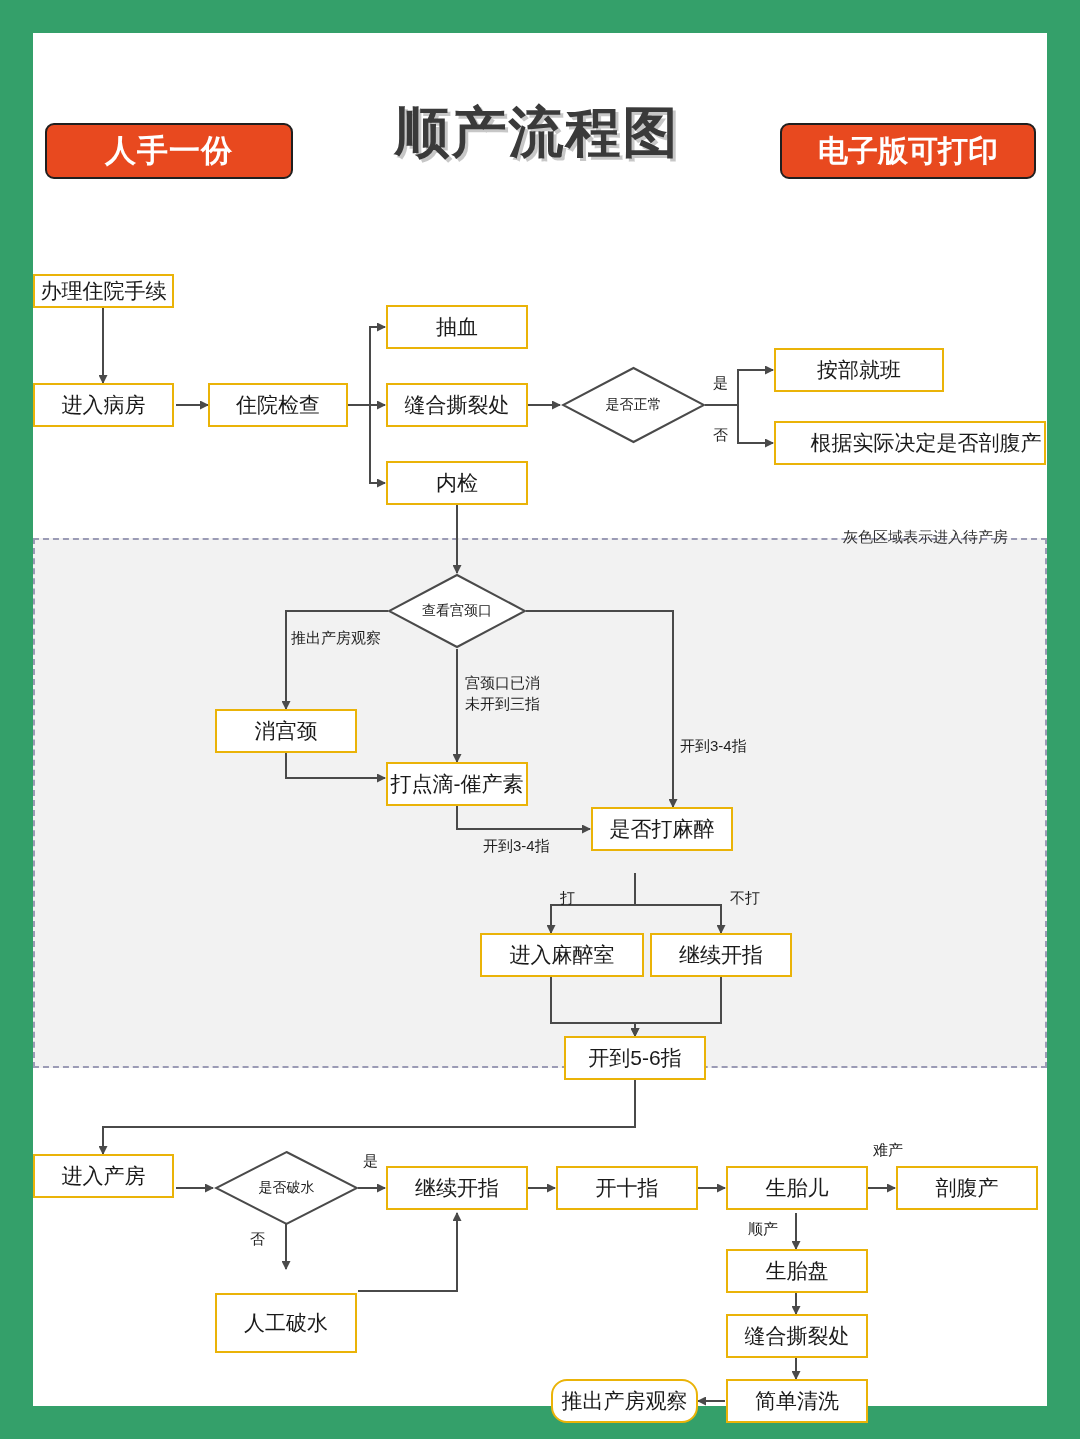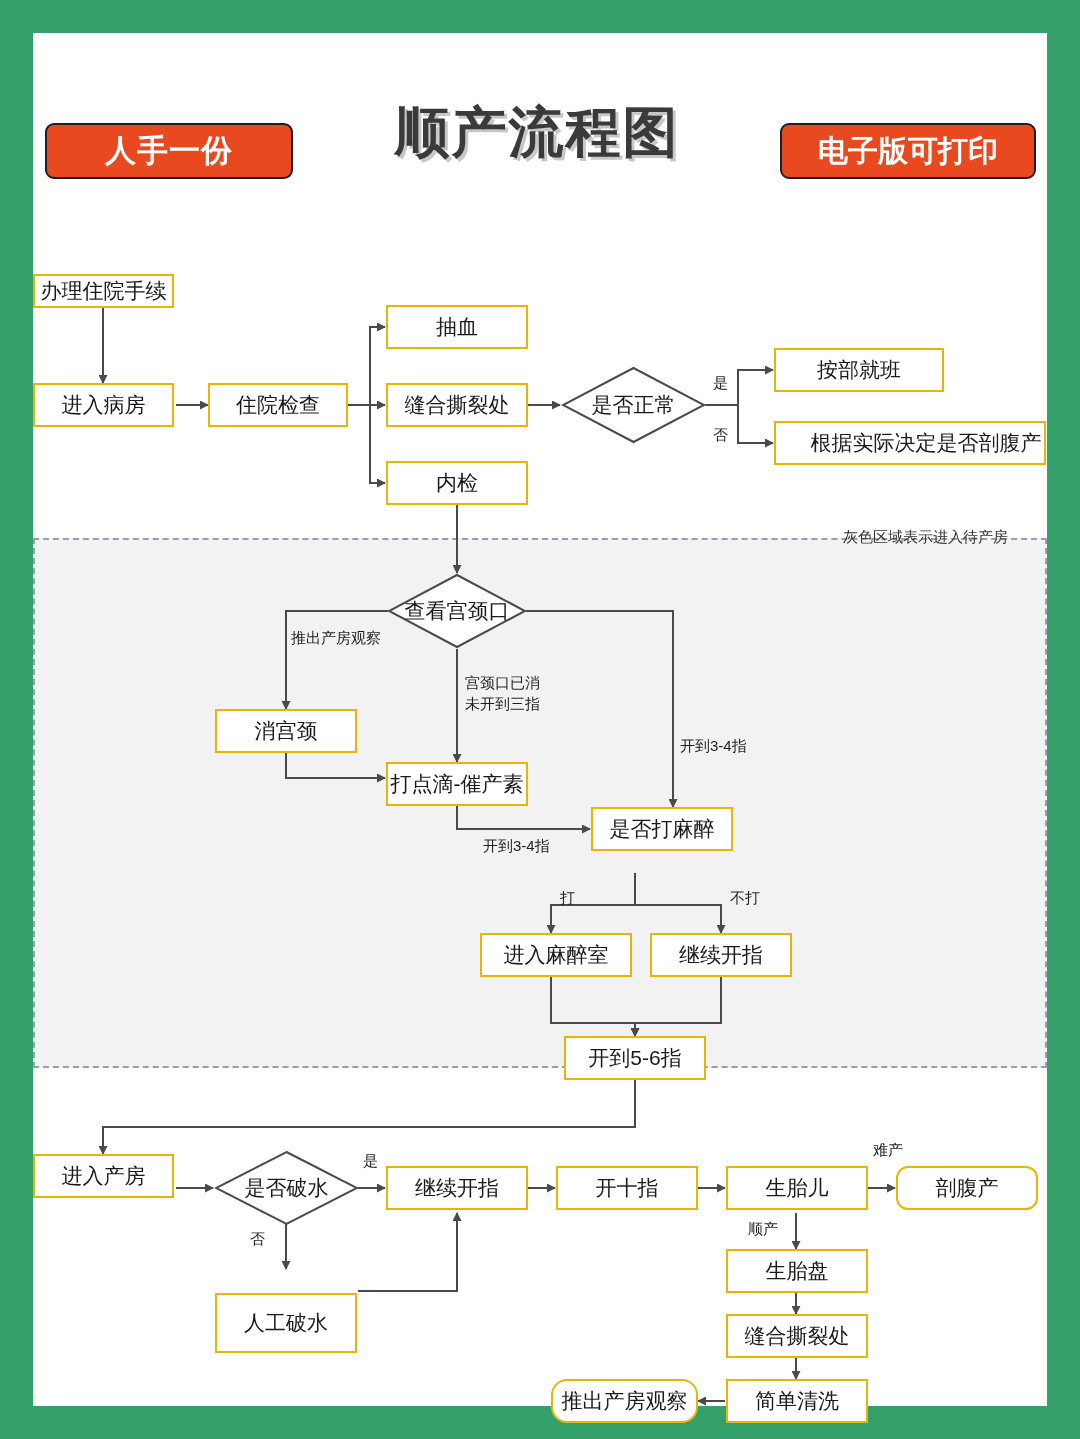--- a/index.html
+++ b/index.html
@@ -121,21 +121,21 @@
     left: 0; top: 0;
     width: 100%; height: 100%;
   }
   .dec .dec-label {
     position: absolute;
     left: 0; top: 0;
     width: 100%; height: 100%;
     display: flex;
     align-items: center;
     justify-content: center;
-    font-size: 21px;
+    font-size: 14px;
     color: #1a1a1a;
     white-space: nowrap;
     text-align: right;
   }
 
   .edgelabel {
     position: absolute;
     font-size: 15px;
     color: #1f1f1f;
     white-space: nowrap;
@@ -267,21 +267,21 @@
         </svg>
         <div class="dec-label">查看宫颈口</div>
       </div>
 
       <div class="node" style="left:182px; top:676px; width:142px; height:44px;">消宫颈</div>
 
       <div class="node" style="left:353px; top:729px; width:142px; height:44px;">打点滴-催产素</div>
 
       <div class="node" style="left:558px; top:774px; width:142px; height:44px;">是否打麻醉</div>
 
-      <div class="node" style="left:447px; top:900px; width:152px; height:44px;">进入麻醉室</div>
+      <div class="node" style="left:447px; top:900px; width:164px; height:44px;">进入麻醉室</div>
 
       <div class="node" style="left:617px; top:900px; width:142px; height:44px;">继续开指</div>
 
       <div class="node" style="left:531px; top:1003px; width:142px; height:44px;">开到5-6指</div>
 
       <div class="node" style="left:0px; top:1121px; width:141px; height:44px;">进入产房</div>
 
       <div class="dec" style="left:181px; top:1117px; width:145px; height:76px;">
         <svg class="shape" viewBox="0 0 145 76" preserveAspectRatio="none">
           <polygon points="72.5,2 143,38 72.5,74 2,38" fill="#ffffff" stroke="#4a4a4a" stroke-width="2"></polygon>
@@ -290,21 +290,21 @@
       </div>
 
       <div class="node" style="left:182px; top:1260px; width:142px; height:60px;">人工破水</div>
 
       <div class="node" style="left:353px; top:1133px; width:142px; height:44px;">继续开指</div>
 
       <div class="node" style="left:523px; top:1133px; width:142px; height:44px;">开十指</div>
 
       <div class="node" style="left:693px; top:1133px; width:142px; height:44px;">生胎儿</div>
 
-      <div class="node" style="left:863px; top:1133px; width:142px; height:44px;border-radius:12px;">剖腹产</div>
+      <div class="node" style="left:863px; top:1133px; width:142px; height:44px;">剖腹产</div>
 
       <div class="node" style="left:693px; top:1216px; width:142px; height:44px;">生胎盘</div>
 
       <div class="node" style="left:693px; top:1281px; width:142px; height:44px;">缝合撕裂处</div>
 
       <div class="node" style="left:693px; top:1346px; width:142px; height:44px;">简单清洗</div>
 
       <div class="node" style="left:518px; top:1346px; width:147px; height:44px;border-radius:16px;">推出产房观察</div>
 
       <div class="edgelabel" style="left:680px; top:340px;">是</div>

